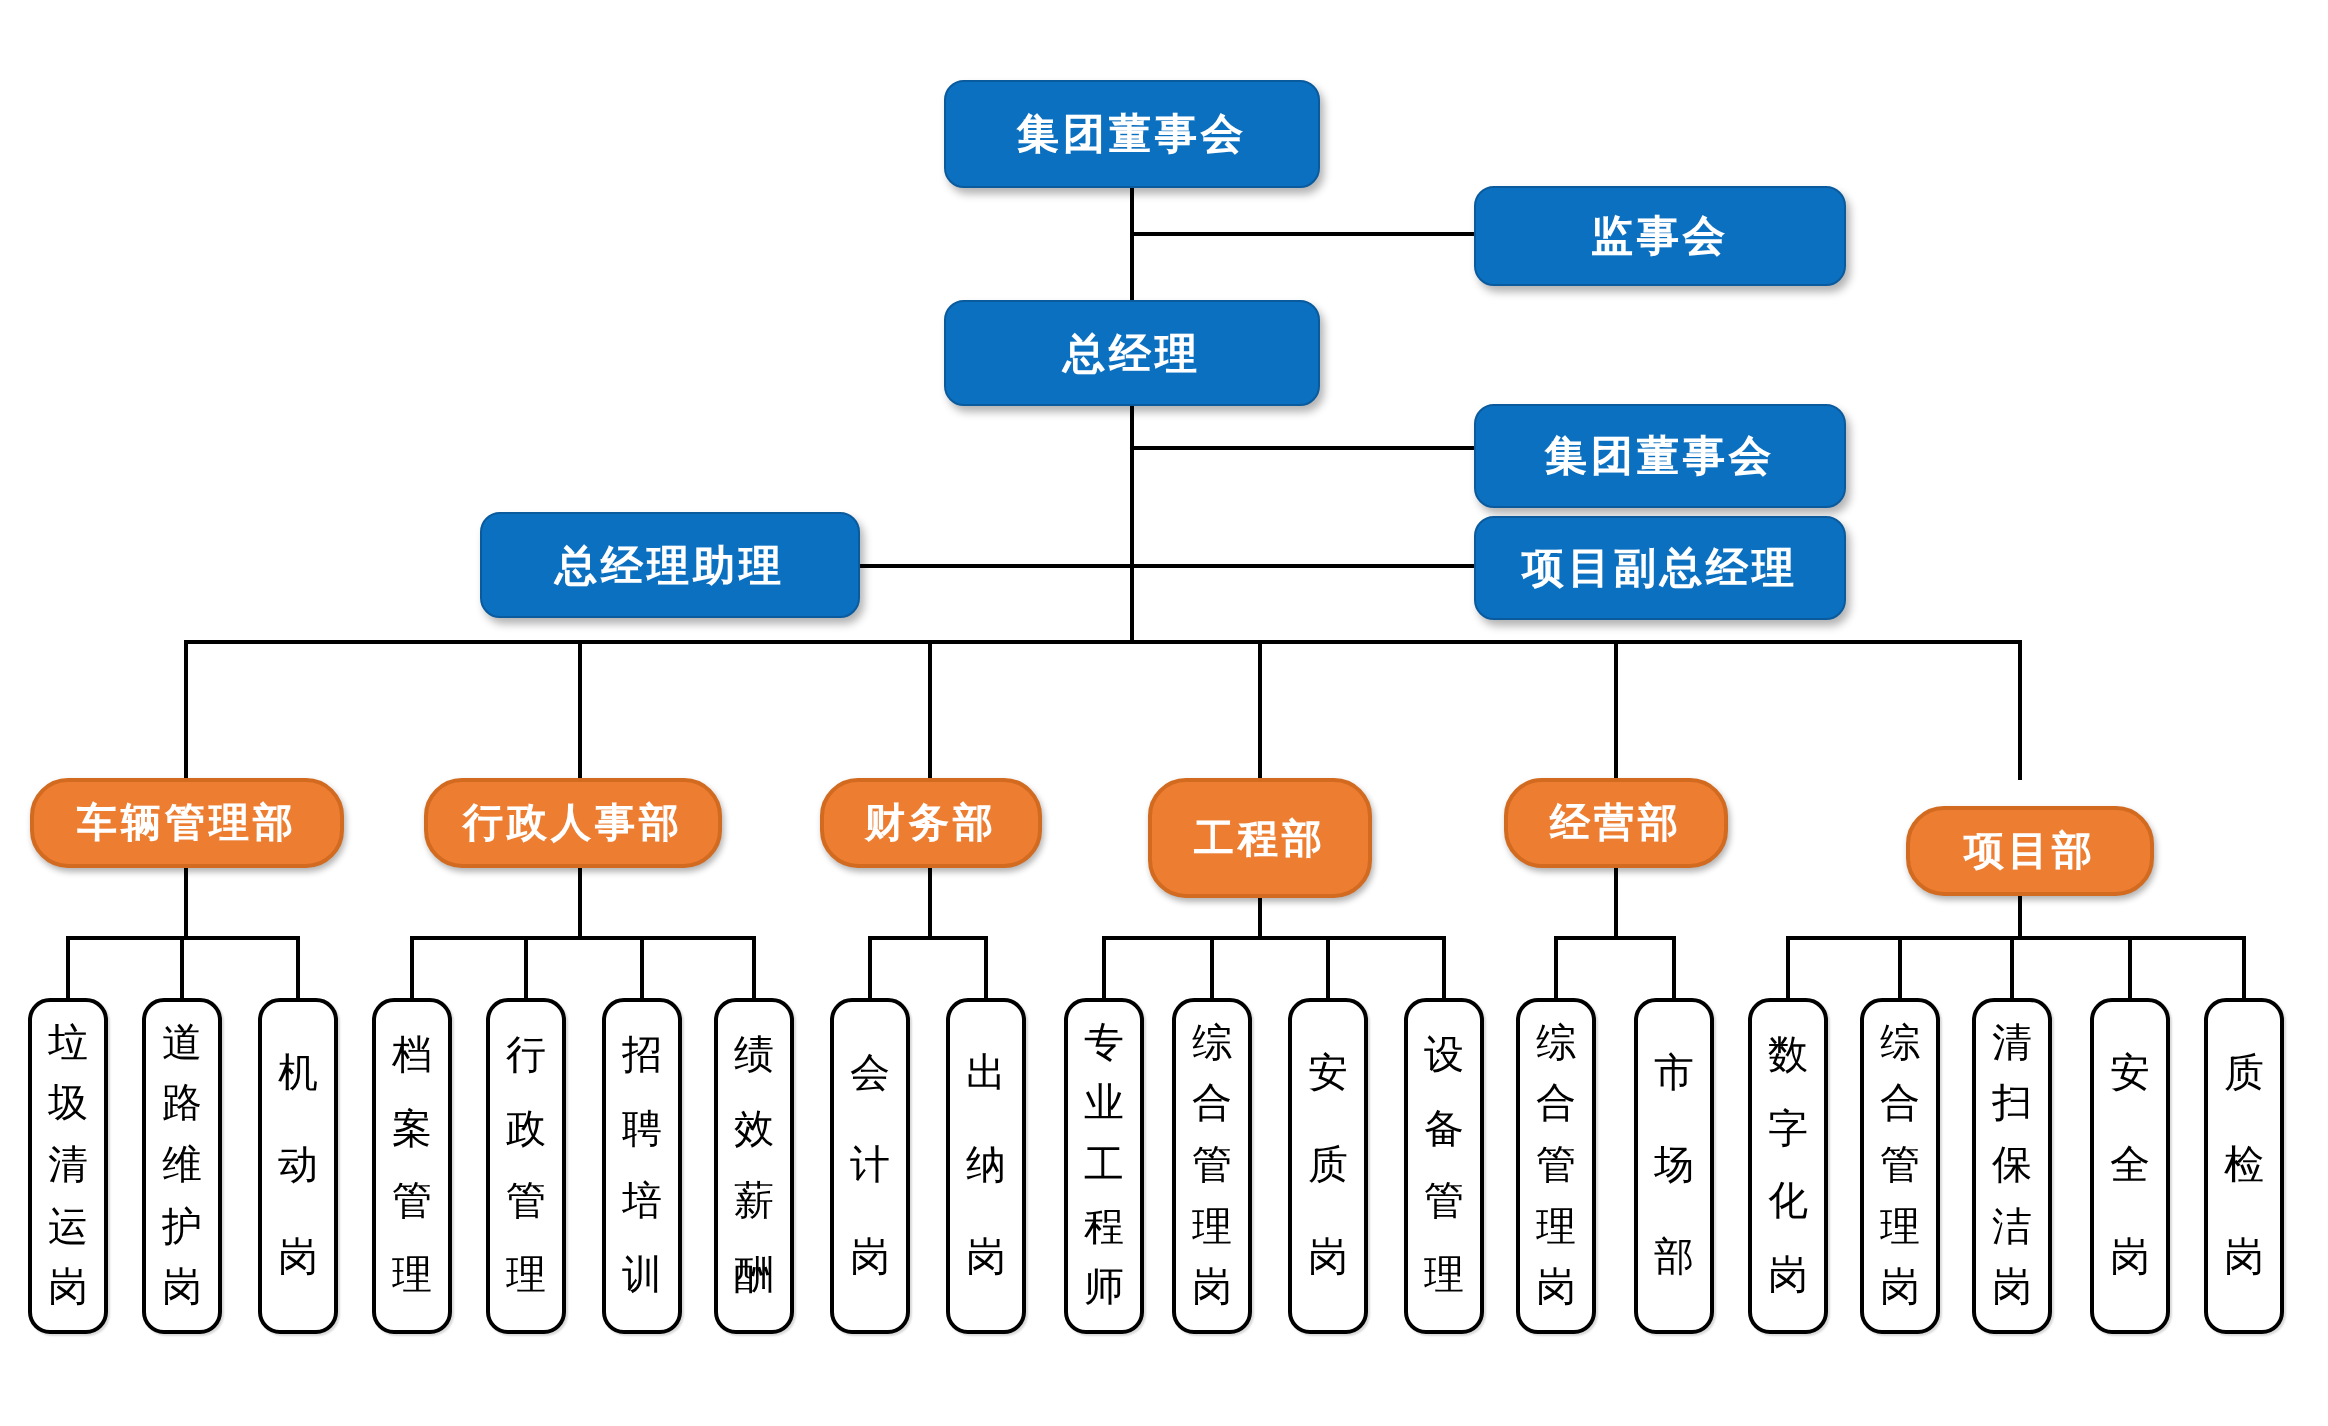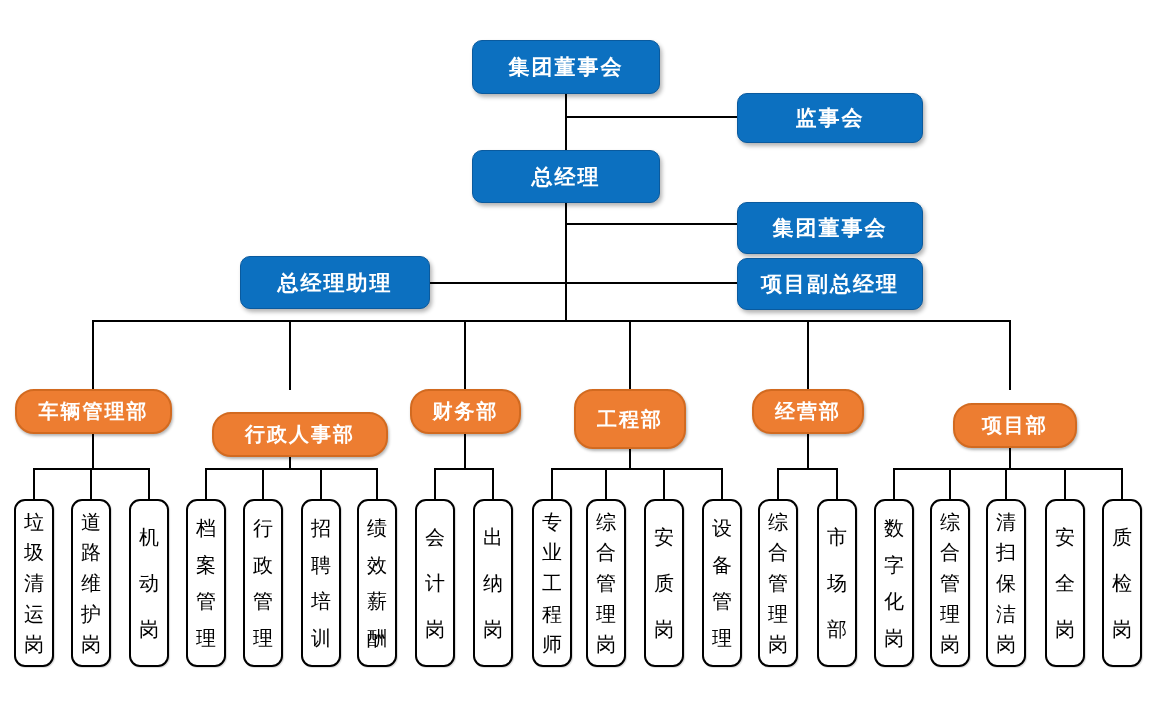--- a/index.html
+++ b/index.html
@@ -114,21 +114,21 @@
   <div class="box blue" style="left:240px;top:256px;width:188px;height:51px">
     <span>总经理助理</span>
   </div>
   <div class="box blue" style="left:737px;top:258px;width:184px;height:50px">
     <span>项目副总经理</span>
   </div>
 
   <div class="box orange" style="left:15px;top:389px;width:157px;height:45px">
     <span>车辆管理部</span>
   </div>
-  <div class="box orange" style="left:212px;top:412px;width:176px;height:45px">
+  <div class="box orange" style="left:212px;top:389px;width:149px;height:45px">
     <span>行政人事部</span>
   </div>
   <div class="box orange" style="left:410px;top:389px;width:111px;height:45px">
     <span>财务部</span>
   </div>
   <div class="box orange" style="left:574px;top:389px;width:112px;height:60px">
     <span>工程部</span>
   </div>
   <div class="box orange" style="left:752px;top:389px;width:112px;height:45px">
     <span>经营部</span>

